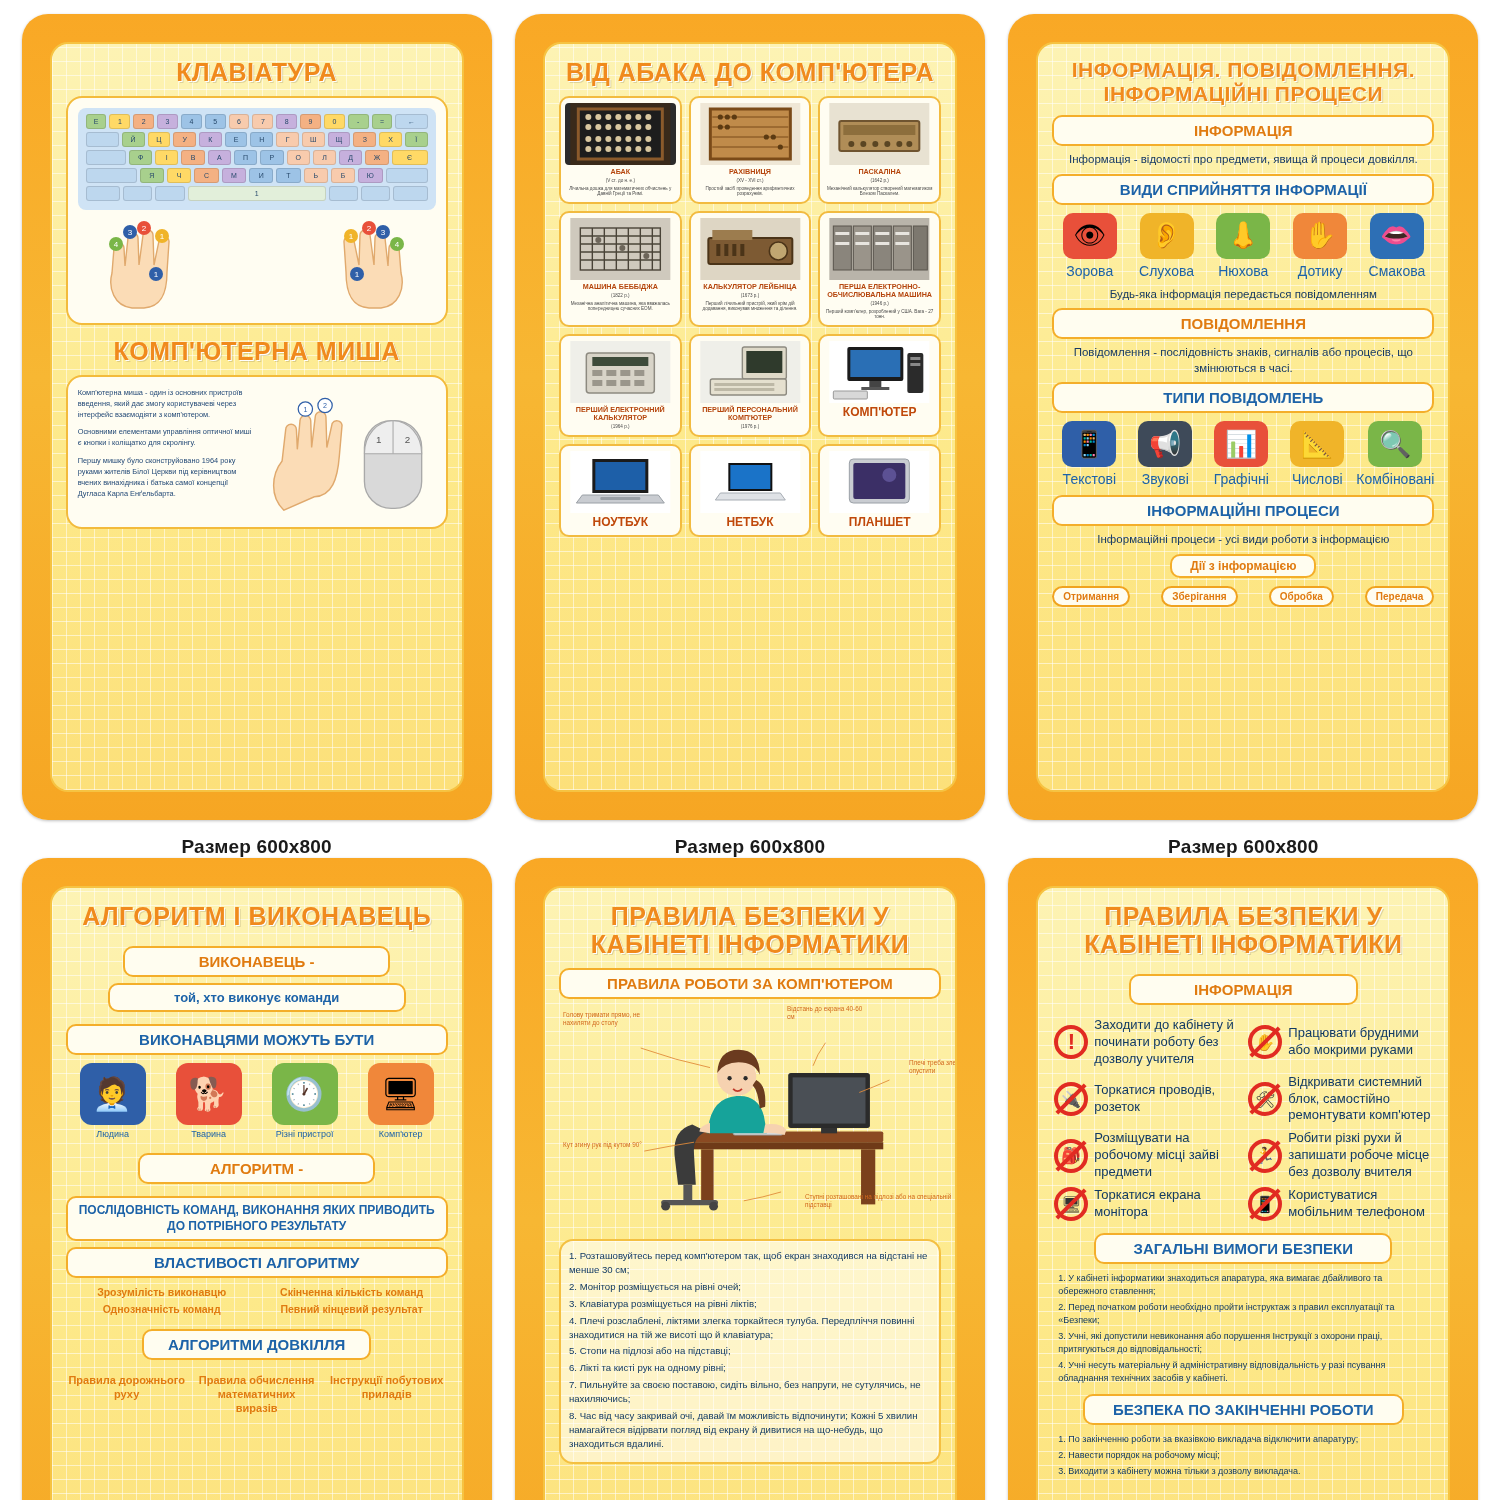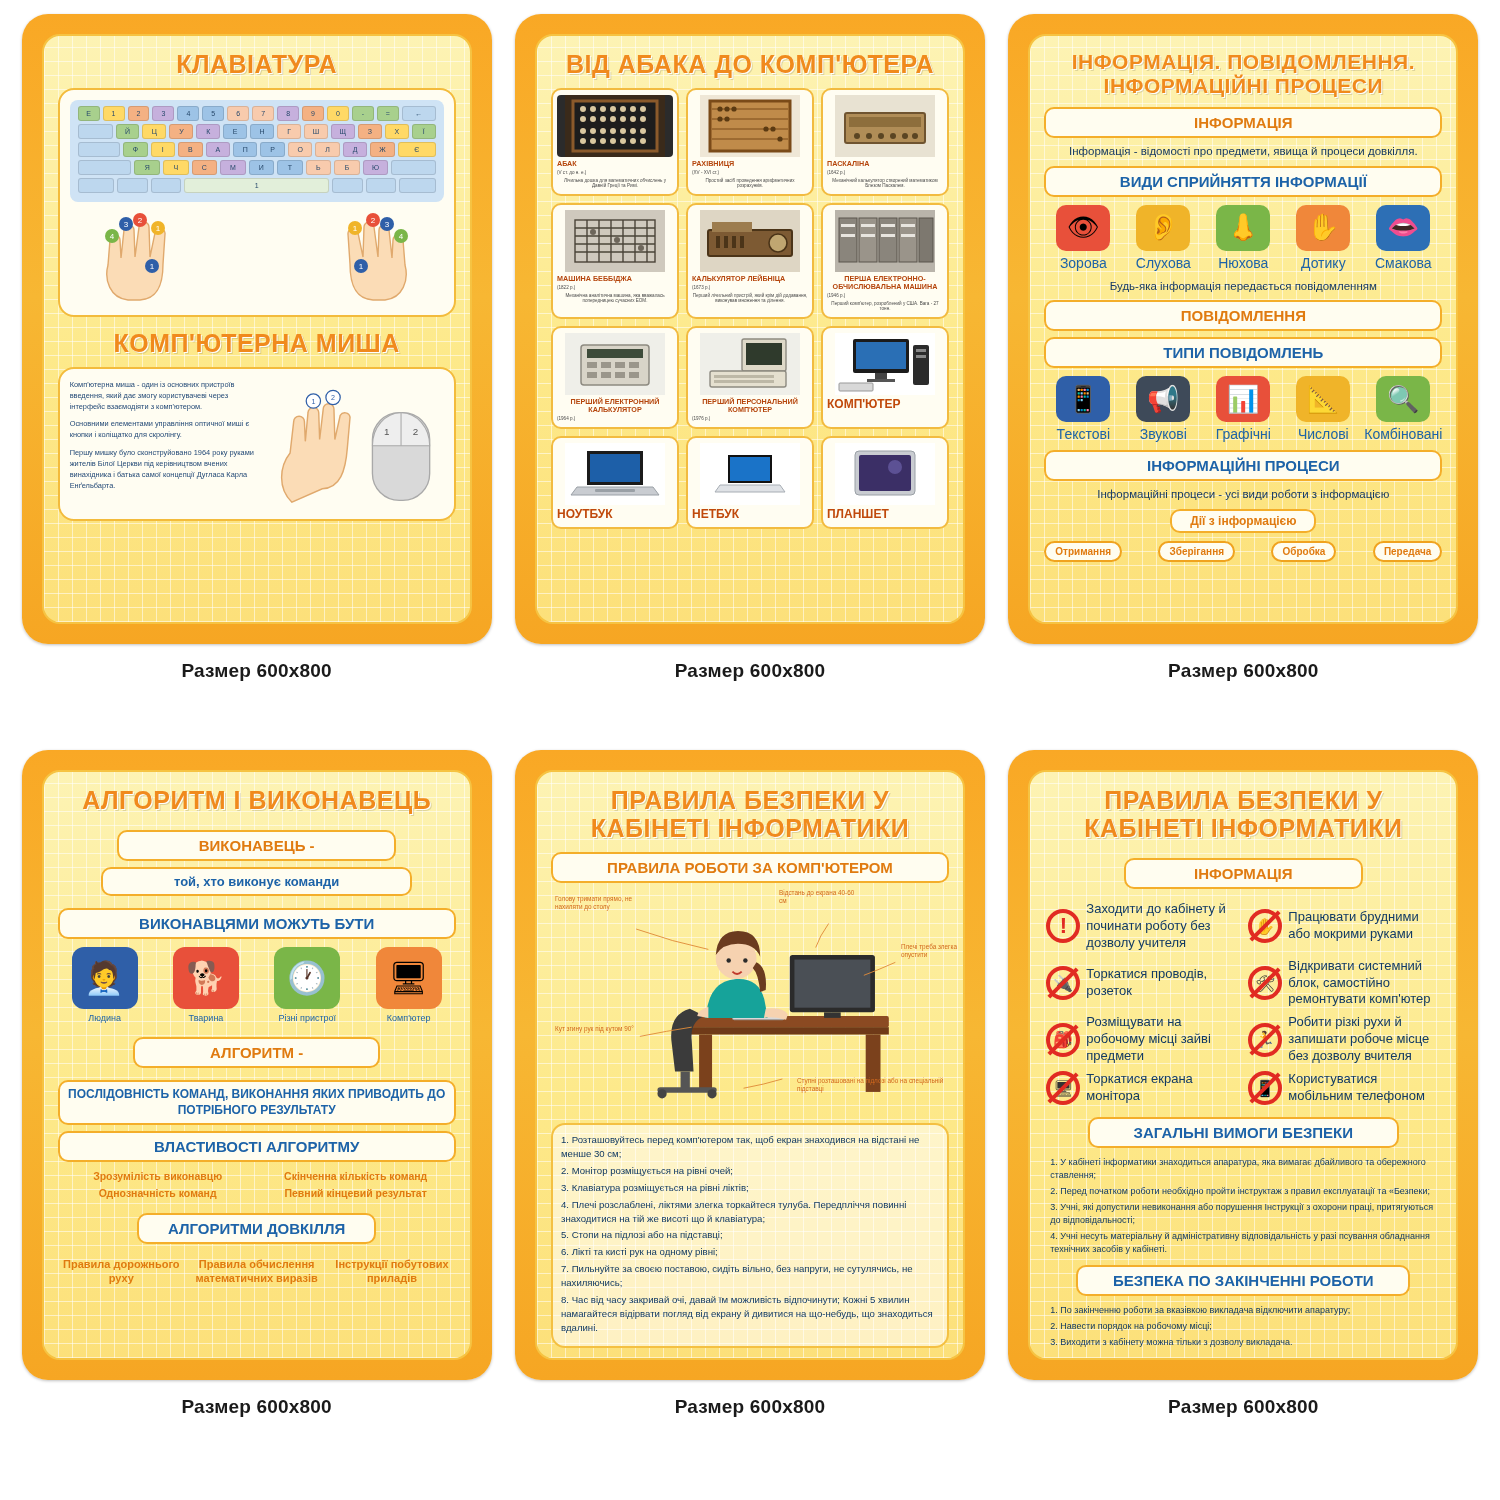--- a/index.html
+++ b/index.html
@@ -27,24 +27,24 @@
   .caption {
     font-size: 19px;
     font-weight: bold;
     color: #1a1a1a;
     margin-top: 16px;
     letter-spacing: .2px;
   }
   
   .poster {
     width: 470px;
-    height: 630px;
+    height: 806px;
     background: linear-gradient(180deg,#f9a825 0%,#f7b733 45%,#f6a623 100%);
     border-radius: 26px;
-    padding: 20px;
+    padding: 28px;
     box-shadow: 0 1px 3px rgba(0,0,0,.25);
     position: relative;
   }
   .poster-inner {
     width: 100%;
     height: 100%;
     border-radius: 18px;
     background:
       repeating-linear-gradient(0deg, rgba(255,255,255,.55) 0 1px, rgba(255,255,255,0) 1px 14px),
       repeating-linear-gradient(90deg, rgba(255,255,255,.55) 0 1px, rgba(255,255,255,0) 1px 14px),
@@ -99,21 +99,21 @@
          display:flex; align-items:center; justify-content:center; border:1px solid rgba(0,0,0,.12); }
   .hands { display:flex; justify-content:space-around; margin-top:8px; }
   .mouse-block { display:flex; gap:10px; align-items:flex-start; }
   .mouse-text { font-size:7.4px; color:#244a77; line-height:1.5; flex:1; }
   .mouse-pic { width:170px; height:130px; position:relative; }
 
   
   .dev-grid { display:grid; grid-template-columns: repeat(3,1fr); gap:7px; }
   .dev {
     background:#fffdf2; border:2px solid #f2bb40; border-radius:10px;
-    padding:5px 4px; display:flex; flex-direction:column; align-items:flex-start;
+    padding:5px 4px; display:flex; flex-direction:column; align-items:center;
   }
   .dev .photo { width:100%; height:62px; border-radius:4px; overflow:hidden; position:relative; }
   .dev .cap { font-size:7.2px; font-weight:bold; color:#b5450c; text-align:center; margin-top:3px; line-height:1.15; }
   .dev .cap.big { font-size:12px; color:#c0490b; }
   .dev .sub { font-size:4.6px; color:#4a4a4a; text-align:center; line-height:1.2; margin-top:2px; }
 
   
   .icon-row { display:flex; justify-content:space-between; gap:6px; margin:8px 2px; }
   .icon-item { display:flex; flex-direction:column; align-items:center; width:74px; }
   .icon-tile { width:54px; height:46px; border-radius:10px; display:flex; align-items:center; justify-content:center; font-size:26px; }
@@ -585,20 +585,21 @@
             <div class="icon-label">Дотику</div>
           </div>
           <div class="icon-item">
             <div class="icon-tile" style="background:#2d6fb5">👄</div>
             <div class="icon-label">Смакова</div>
           </div>
         </div>
         <div class="body-text">Будь-яка інформація передається повідомленням</div>
 
         <div class="band">ПОВІДОМЛЕННЯ</div>
+        <div class="body-text">Повідомлення - послідовність знаків, сигналів або процесів, що змінюються в часі.</div>
 
         <div class="band blue">ТИПИ ПОВІДОМЛЕНЬ</div>
         <div class="icon-row">
           <div class="icon-item">
             <div class="icon-tile" style="background:#2f5fa8">📱</div>
             <div class="icon-label">Текстові</div>
           </div>
           <div class="icon-item">
             <div class="icon-tile" style="background:#3e4a59">📢</div>
             <div class="icon-label">Звукові</div>

